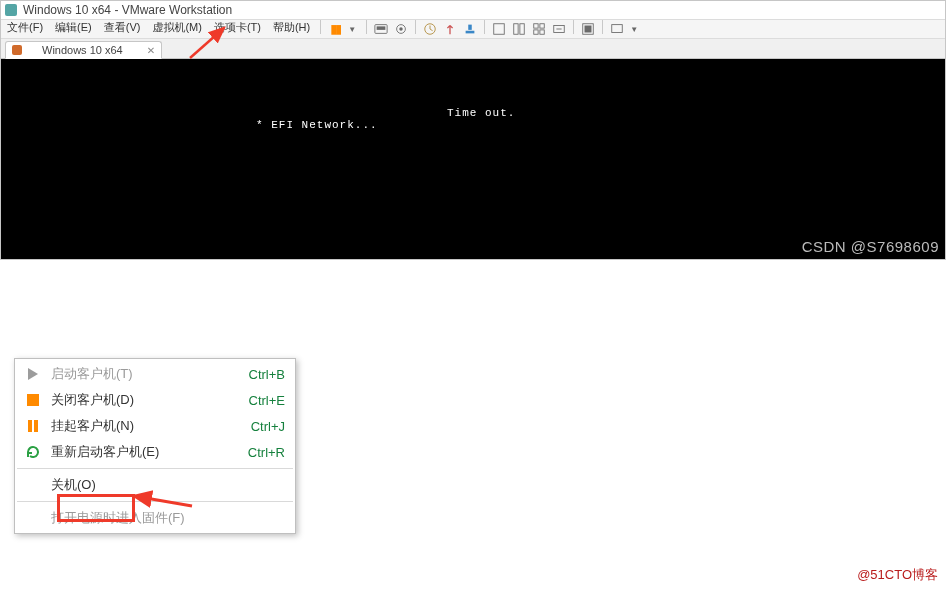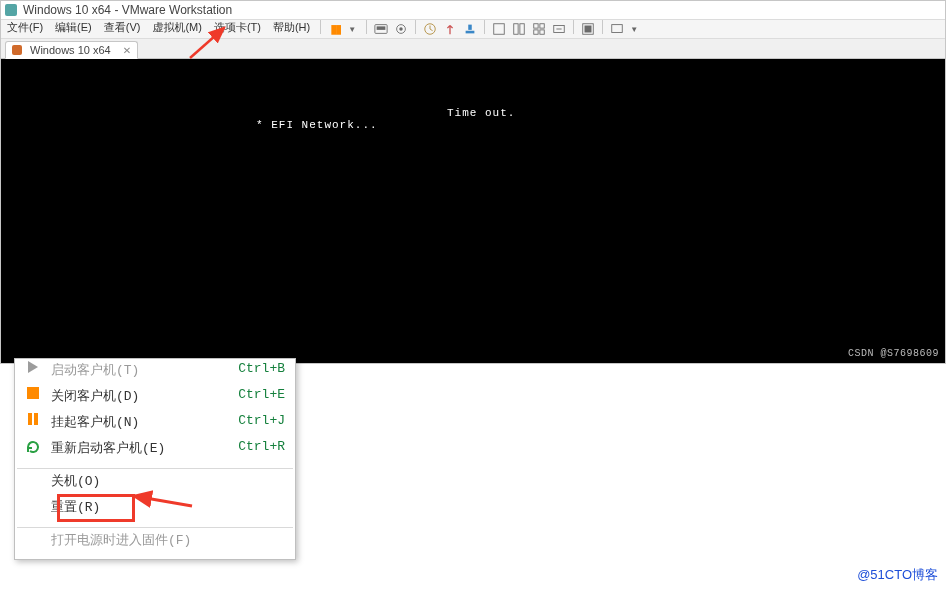--- a/index.html
+++ b/index.html
@@ -67,53 +67,53 @@
     display: flex; align-items: center;
     height: 18px;
     padding: 0 6px;
     background: #fff;
     border: 1px solid #c6c6c6;
     border-bottom: 1px solid #fff;
     border-radius: 3px 3px 0 0;
     font-size: 11px;
     color: #444;
     margin-bottom: -1px;
-    gap: 8px;
+    gap: 20px;
   }
   .vm-tab .tab-icon {
     width: 10px; height: 10px;
     background: #d06a2b;
     border-radius: 2px;
   }
   .vm-tab .close-x { color: #888; font-size: 10px; margin-left: 4px; }
 
   .vm-screen {
     background: #000;
-    height: 304px;
+    height: 200px;
     position: relative;
     color: #fff;
     font-family: "Courier New", monospace;
     font-size: 11px;
   }
   .vm-screen .efi-line {
     position: absolute;
     top: 60px; left: 255px;
     letter-spacing: 1px;
   }
   .vm-screen .timeout-line {
     position: absolute;
     top: 48px; left: 446px;
     letter-spacing: 1px;
   }
   .vm-watermark {
     position: absolute;
     bottom: 4px; right: 6px;
     color: #bbb;
-    font-family: Liberation Mono, monospace;
-    font-size: 10px;
+    font-family: Liberation Sans, sans-serif;
+    font-size: 15px;
     letter-spacing: 0.5px;
   }
 
   
   .arrow-top {
     position: absolute;
     top: 22px; left: 186px;
     pointer-events: none;
   }
 
@@ -123,24 +123,23 @@
     top: 358px; left: 14px;
     width: 282px;
     background: #fff;
     border: 1px solid #bfbfbf;
     box-shadow: 2px 2px 6px rgba(0,0,0,.25);
     font-size: 13px;
     color: #333;
     padding: 2px 0;
   }
   .ctx-item {
-    display: flex; align-items: flex-start;
+    display: flex; align-items: center;
     height: 26px;
     padding: 0 10px 0 6px;
-    font-family: Liberation Mono, monospace;
   }
   .ctx-item .icon-slot {
     width: 24px; display: flex; align-items: center; justify-content: center;
   }
   .ctx-item .label { flex: 1; padding-left: 6px; }
   .ctx-item .shortcut { color: #15803d; }
   .ctx-item.disabled { color: #9a9a9a; }
   .ctx-sep {
     height: 1px; background: #d9d9d9;
     margin: 3px 2px;
@@ -162,21 +161,21 @@
   .arrow-ctx {
     position: absolute;
     top: 480px; left: 126px;
     pointer-events: none;
   }
 
   
   .wm-51cto {
     position: absolute;
     right: 8px; bottom: 6px;
-    color: #1d4ed8;
+    color: #b91c1c;
     font-size: 13px;
   }
 </style>
 </head>
 <body>
 
 <div class="vmware-window">
 
   <div class="titlebar">
     <span class="app-icon"></span>
@@ -341,24 +340,20 @@
     <span class="label">重新启动客户机(E)</span>
     <span class="shortcut">Ctrl+R</span>
   </div>
 
   <div class="ctx-sep"></div>
 
   <div class="ctx-item">
     <span class="icon-slot"></span>
     <span class="label">关机(O)</span>
   </div>
-  <div class="ctx-item">
-    <span class="icon-slot"></span>
-    <span class="label">重置(R)</span>
-  </div>
 
   <div class="ctx-sep"></div>
 
   <div class="ctx-item disabled" style="position:relative">
     <span class="icon-slot"></span>
     <span class="label">打开电源时进入固件(F)</span>
 
   </div>
 
   <div class="ctx-highlight" style="top:135px;left:42px;width:78px;height:28px;"></div>

